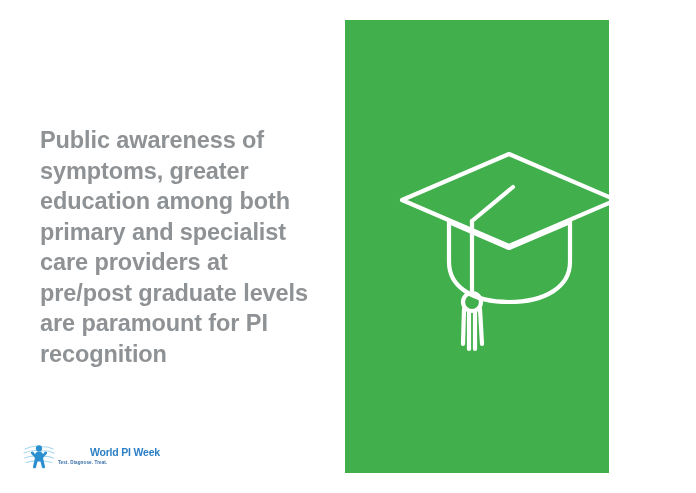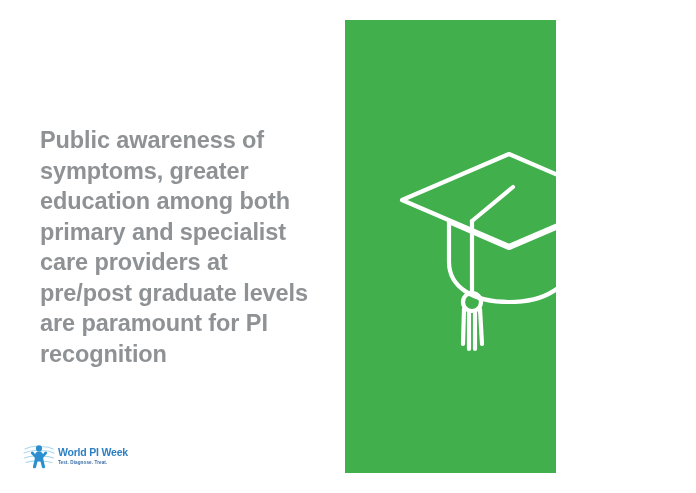--- a/index.html
+++ b/index.html
@@ -5,21 +5,21 @@
   html, body {
     margin: 0;
     padding: 0;
     background: #ffffff;
   }
   body {
     font-family: "Liberation Sans", sans-serif;
   }
   .slide {
     position: relative;
-    width: 556px;
+    width: 609px;
     height: 493px;
     background: #ffffff;
     overflow: hidden;
   }
 
   
   .text-block {
     position: absolute;
     left: 40px;
     top: 125px;
@@ -77,20 +77,21 @@
     justify-content: center;
   }
   .logo-title {
     font-family: "Liberation Sans", sans-serif;
     font-size: 10.5px;
     font-weight: bold;
     color: #2b7fc4;
     line-height: 11px;
     letter-spacing: -0.2px;
     white-space: nowrap;
+    margin-left: 32px;
   }
   .logo-tagline {
     font-family: "Liberation Sans", sans-serif;
     font-size: 4.6px;
     font-weight: bold;
     color: #3b6fa8;
     line-height: 7px;
     letter-spacing: 0.1px;
     white-space: nowrap;
     margin-top: 1px;

